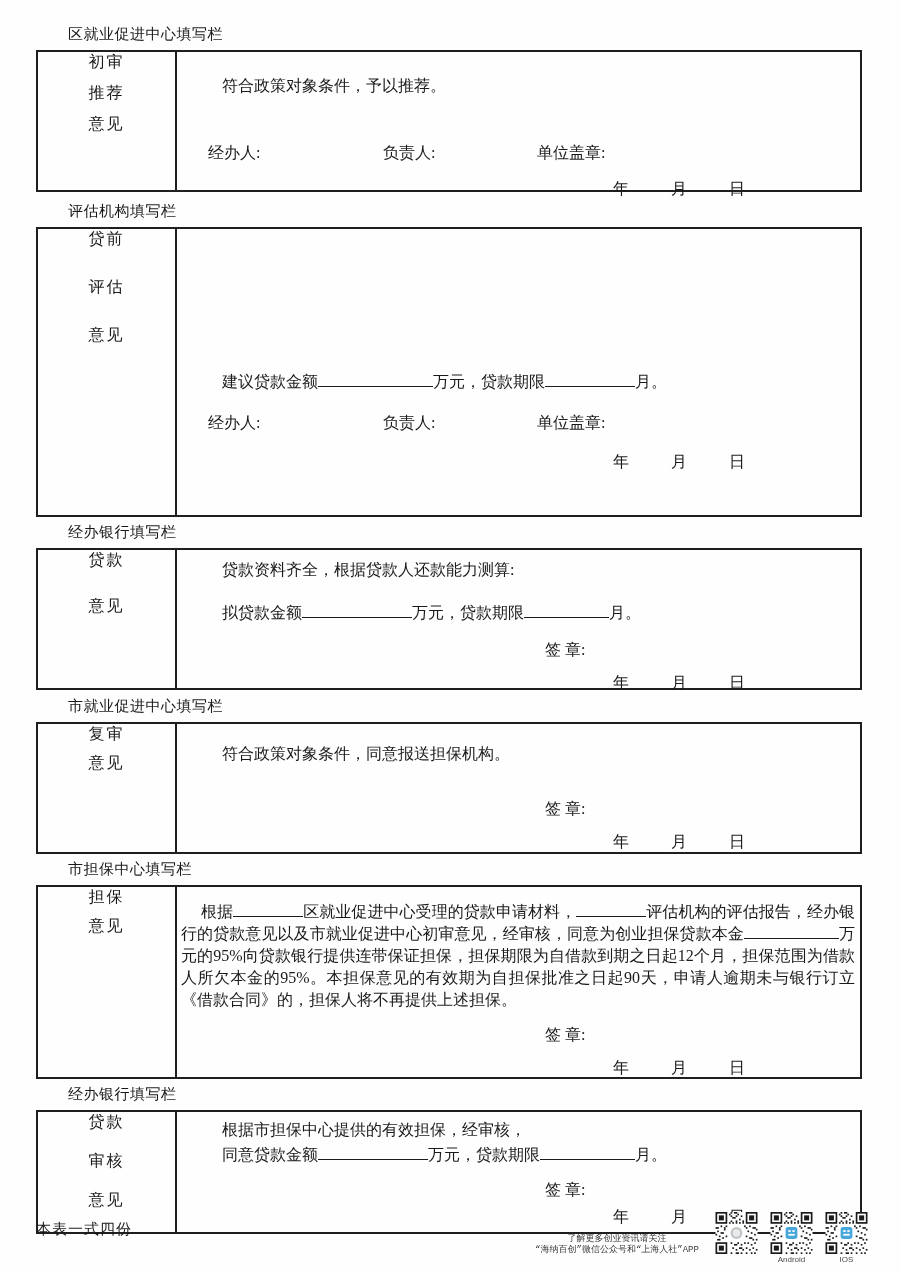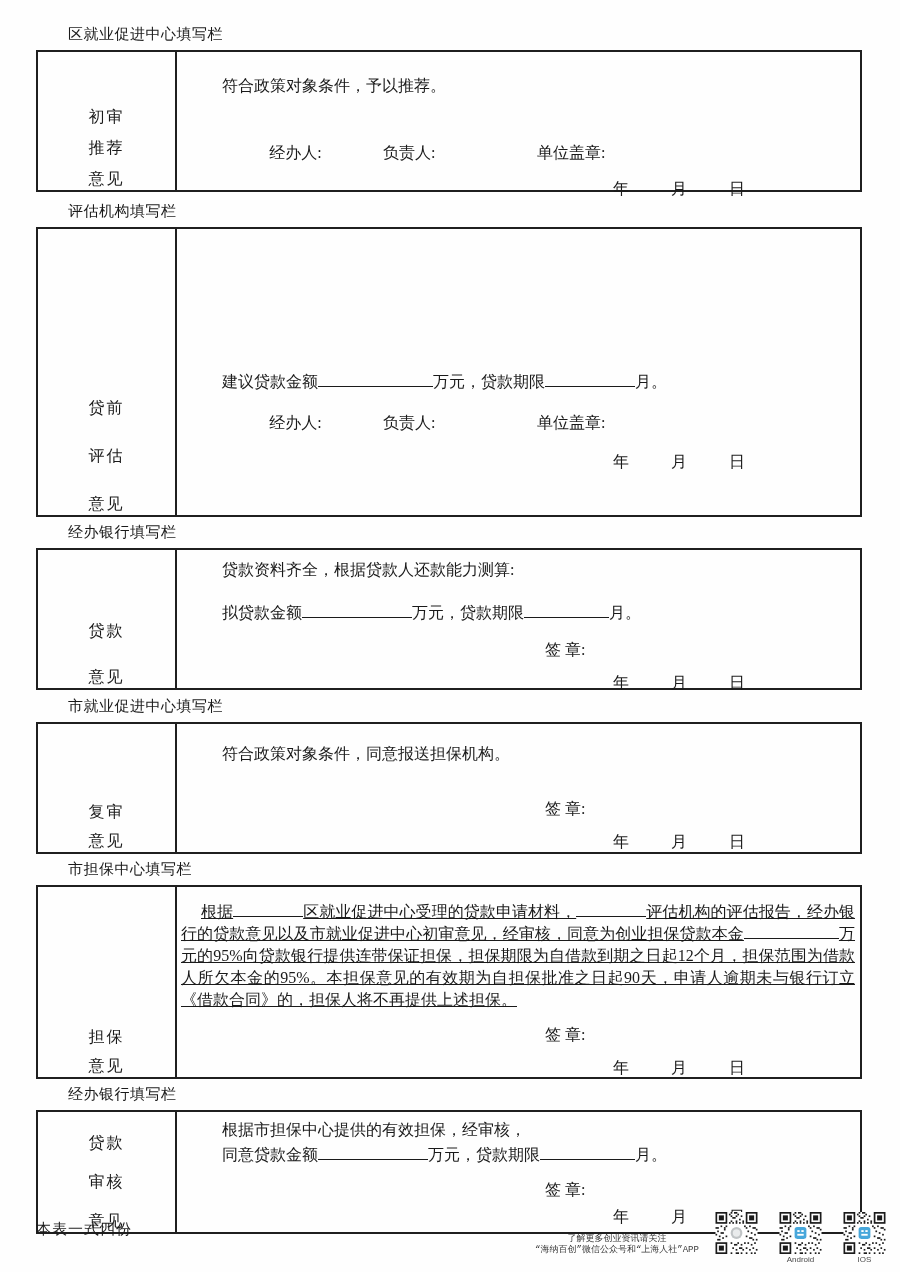--- a/index.html
+++ b/index.html
@@ -21,46 +21,45 @@
   }
   .box {
     display:flex;
     border:2px solid #1f1f1f;
     background:#fefefe;
   }
   .side {
     width:139px;
     border-right:2px solid #1f1f1f;
     display:flex; flex-direction:column;
-    justify-content:flex-end; align-items:center;
+    justify-content:flex-start; align-items:center;
     font-size:16px;
     letter-spacing:2px;
   }
   .content { flex:1; position:relative; font-size:16px; }
   .line { margin-left:45px; white-space:nowrap; }
   .people { display:flex; margin-left:31px; white-space:nowrap; }
-  .people .p1 { width:175px;text-align:center; }
+  .people .p1 { width:175px; }
   .people .p2 { width:154px; }
   .daterow { display:flex; gap:42px; margin-left:436px; white-space:nowrap; }
   .sealrow { margin-left:368px; white-space:nowrap; }
   .blank {
     display:inline-block;
     border-bottom:1px solid #1b1b1b;
     height:15px;
     vertical-align:baseline;
   }
   .bw70{width:70px} .bw85{width:85px} .bw90{width:90px}
   .bw95{width:95px} .bw110{width:110px} .bw115{width:115px}
   .para {
     margin:14px 5px 0 4px;
     text-indent:20px;
     text-align:justify;
     line-height:22px;
     font-size:16px;
-    text-decoration:underline;
   }
   
   .s1 { margin-top:25px; }
   .s2 { margin-top:10px; }
   .s3 { margin-top:6px; }
   .s4 { margin-top:7px; }
   .s5 { margin-top:6px; }
   .s6 { margin-top:6px; }
   .h142{height:142px} .h290{height:290px} .h132{height:132px}
   .h194{height:194px} .h124{height:124px}
@@ -72,21 +71,21 @@
   .mt12{margin-top:12px} .mt34{margin-top:34px} .mt14{margin-top:14px}
   .mt8{margin-top:8px} .mt4{margin-top:4px} .mt6{margin-top:6px}
   
   .copies { position:absolute; left:36px; top:1220px; font-size:15px; letter-spacing:1px; }
   .promo {
     position:absolute; left:528px; top:1234px; width:178px;
     text-align:center;
     font-family:Liberation Mono, monospace;
     font-size:9px; line-height:11px; color:#3a3a3a;
   }
-  .qr-group { position:absolute; left:713px; top:1212px; display:flex; gap:17px; }
+  .qr-group { position:absolute; left:713px; top:1212px; display:flex; gap:8px; }
   .qr-item { width:47px; font-family:"Liberation Sans","DejaVu Sans",sans-serif; }
   .qr-item svg { width:47px; height:42px; display:block; }
   .qr-label { display:block; text-align:center; font-size:8px; color:#4a4a4a; margin-top:1px; height:10px; }
   .hiddefs { position:absolute; width:0; height:0; overflow:hidden; }
 </style>
 </head>
 <body>
 
 <div class="page">
   <div class="inner">

